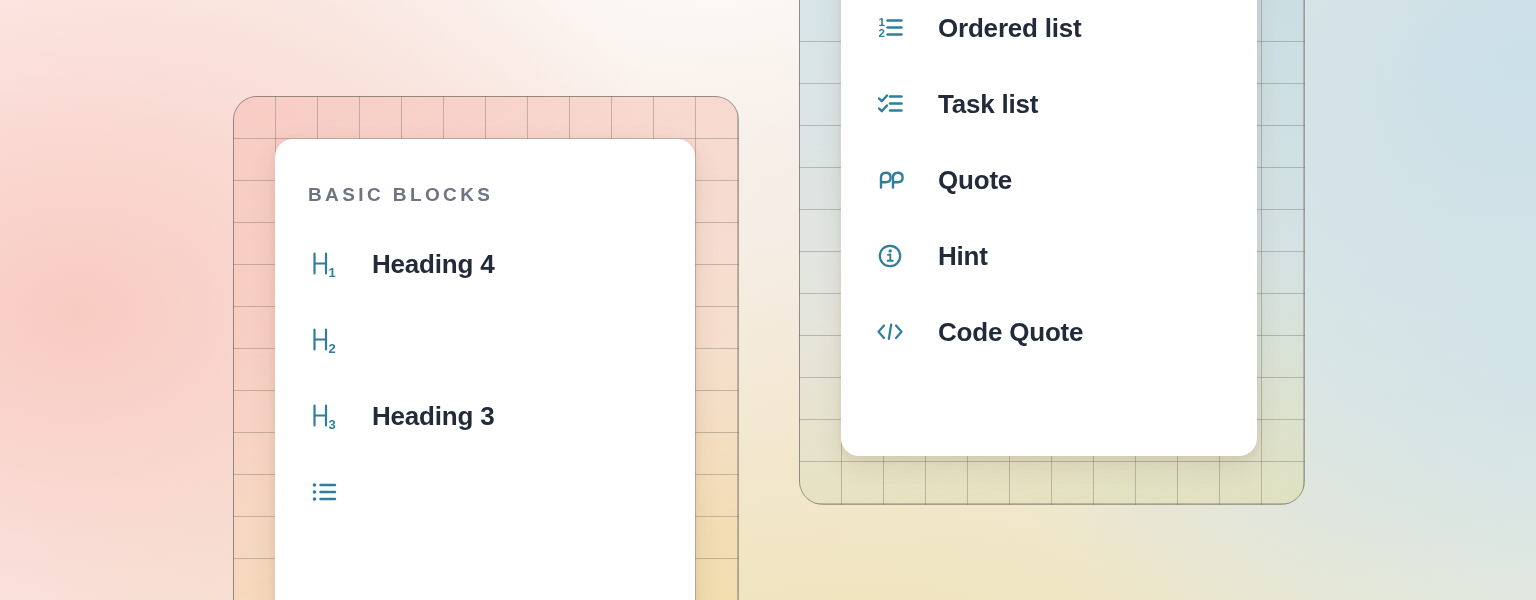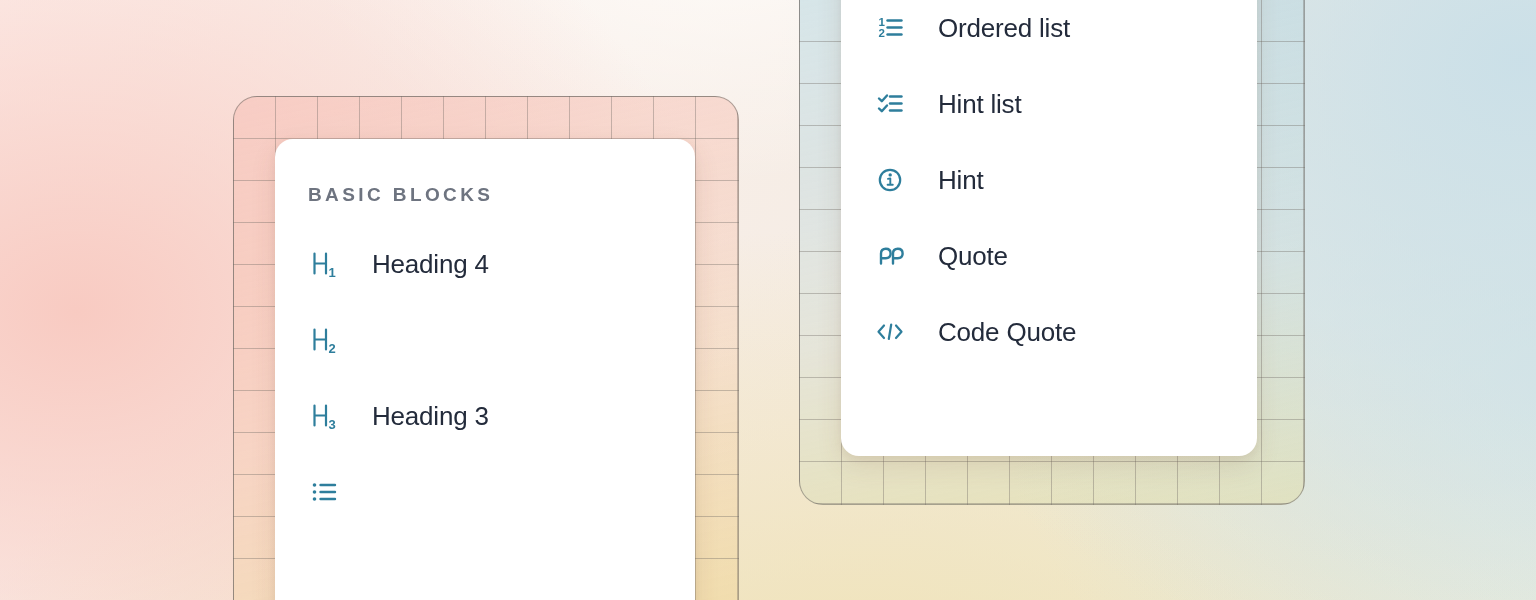--- a/index.html
+++ b/index.html
@@ -51,21 +51,21 @@
     letter-spacing:3.4px;color:#6E7480;
   }
   .menu{margin-top:20px;}
   .card-right .menu{margin-top:0;padding-top:54px;}
 
   .item{
     height:76px;display:flex;align-items:center;
     padding-left:33px;gap:32px;
   }
   .item .label{
-    font-size:26px;font-weight:400;letter-spacing:-0.2px;
+    font-size:26px;font-weight:700;letter-spacing:-0.2px;
     color:#232B3B;white-space:nowrap;
   }
   .icon{width:32px;height:32px;flex:0 0 32px;display:block;}
   .icon .st{stroke:#2E7E9C;stroke-width:2.4;fill:none;stroke-linecap:round;stroke-linejoin:round;}
   .icon .st2{stroke:#2E7E9C;stroke-width:2.2;fill:none;stroke-linecap:round;stroke-linejoin:round;}
   .icon .st3{stroke:#2E7E9C;stroke-width:1.9;fill:none;stroke-linecap:round;stroke-linejoin:round;}
   .icon .fl{fill:#2E7E9C;stroke:none;}
   .icon text{font-family:"Liberation Sans",sans-serif;font-weight:bold;fill:#2E7E9C;}
 </style>
 </head>
@@ -133,39 +133,39 @@
       </div>
 
       <div class="item">
         <svg class="icon" viewBox="0 0 32 32">
           <path class="st" d="M5,10.5 L7.8,13.2 L13,7.5"></path>
           <path class="st" d="M5,20.5 L7.8,23.2 L13,17.5"></path>
           <line class="st" x1="16" y1="8.5" x2="27.5" y2="8.5"></line>
           <line class="st" x1="16" y1="15.5" x2="27.5" y2="15.5"></line>
           <line class="st" x1="16" y1="22.5" x2="27.5" y2="22.5"></line>
         </svg>
-        <span class="label">Hint list</span>
+        <span class="label">Task list</span>
       </div>
 
+
+      <div class="item">
+        <svg class="icon" viewBox="0 0 32 32">
+          <path class="st" d="M7,23.5 V13.5 Q7,8.8 11.8,8.8 Q16.6,8.8 16.6,13.5 Q16.6,18.2 11.8,18.2 H7.2"></path>
+          <path class="st" d="M19,23.5 V13.5 Q19,8.8 23.8,8.8 Q28.6,8.8 28.6,13.5 Q28.6,18.2 23.8,18.2 H19.2"></path>
+        </svg>
+        <span class="label">Quote</span>
+      </div>
 
       <div class="item">
         <svg class="icon" viewBox="0 0 32 32">
           <circle class="st2" cx="16" cy="16" r="10.2"></circle>
           <circle class="fl" cx="16.2" cy="10.9" r="1.7"></circle>
           <path class="st3" d="M13.9,14.9 L16.3,14.4 V20.4 M13.6,20.8 H18.8"></path>
         </svg>
         <span class="label">Hint</span>
-      </div>
-
-      <div class="item">
-        <svg class="icon" viewBox="0 0 32 32">
-          <path class="st" d="M7,23.5 V13.5 Q7,8.8 11.8,8.8 Q16.6,8.8 16.6,13.5 Q16.6,18.2 11.8,18.2 H7.2"></path>
-          <path class="st" d="M19,23.5 V13.5 Q19,8.8 23.8,8.8 Q28.6,8.8 28.6,13.5 Q28.6,18.2 23.8,18.2 H19.2"></path>
-        </svg>
-        <span class="label">Quote</span>
       </div>
 
       <div class="item">
         <svg class="icon" viewBox="0 0 32 32">
           <path class="st2" d="M10,9.5 L4.5,15.8 L10,22"></path>
           <path class="st2" d="M22,9.5 L27.5,15.8 L22,22"></path>
           <line class="st2" x1="17.2" y1="8.5" x2="14.8" y2="23"></line>
         </svg>
         <span class="label">Code Quote</span>
       </div>

